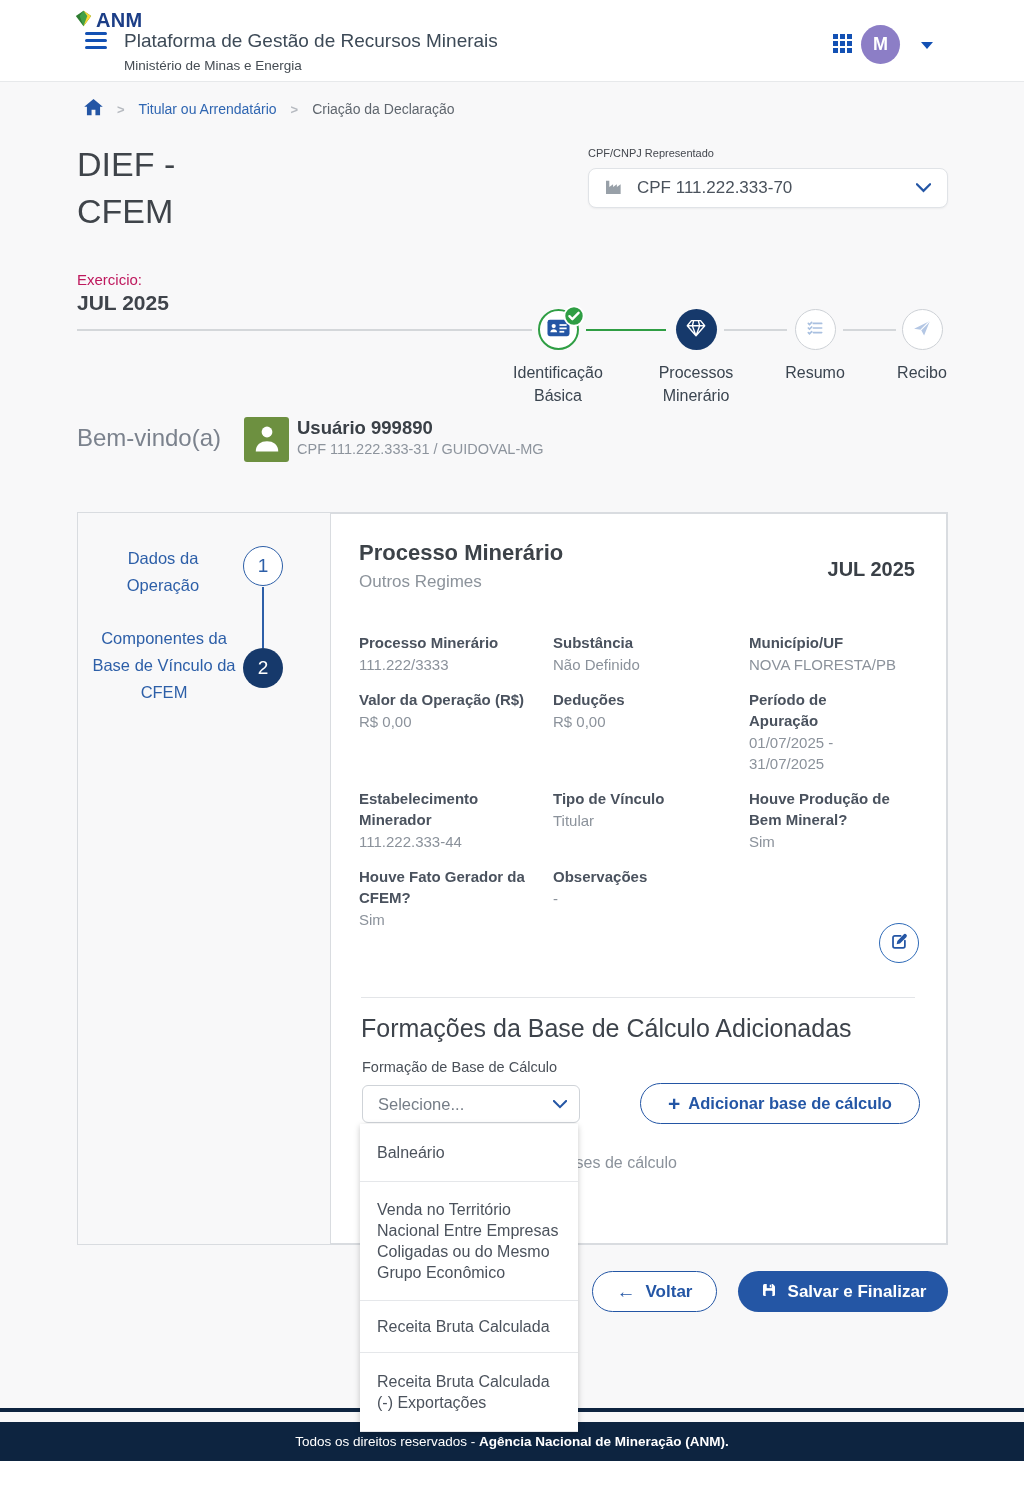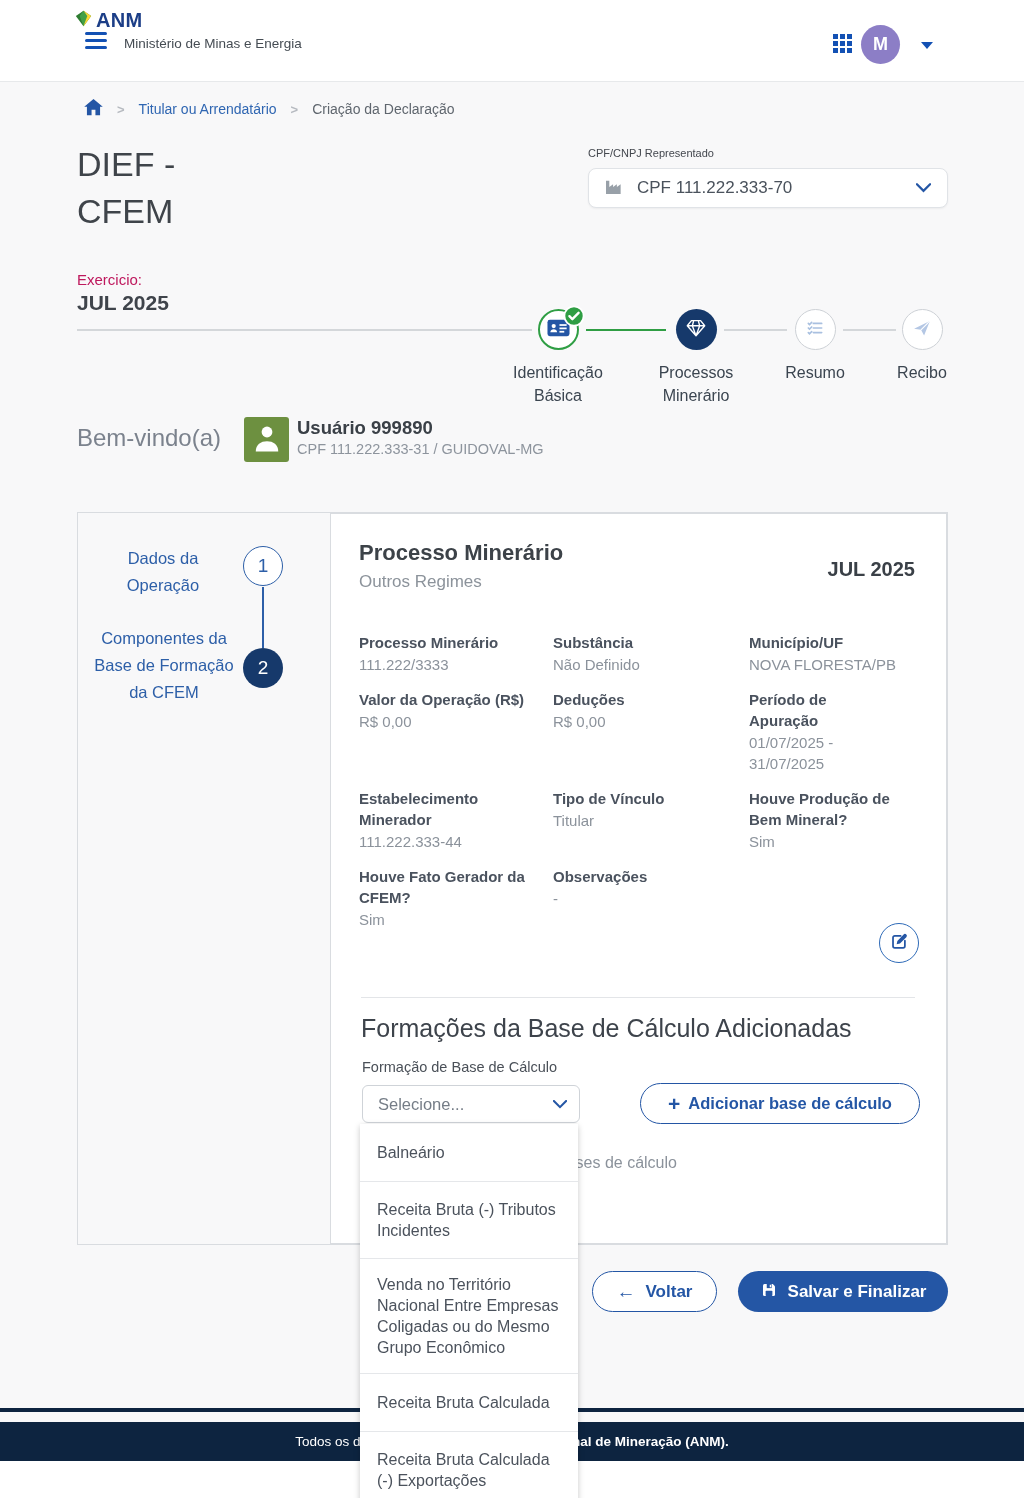--- a/index.html
+++ b/index.html
@@ -117,20 +117,21 @@
           </svg>
       </span>
       <span class="brand-text">ANM</span>
     </div>
     <div class="burger">
         <span></span>
         <span></span>
         <span></span>
       </div>
     <div class="app-titles">
+      <div class="app-title">Plataforma de Gestão de Recursos Minerais</div>
       <div class="app-subtitle">Ministério de Minas e Energia</div>
     </div>
     <div class="hdr-grid">
       <svg width="19" height="19" viewBox="0 0 19 19">
           <g fill="#1351b4">
             <rect x="0" y="0" width="5" height="5"></rect>
             <rect x="7" y="0" width="5" height="5"></rect>
             <rect x="14" y="0" width="5" height="5"></rect>
             <rect x="0" y="7" width="5" height="5"></rect>
             <rect x="7" y="7" width="5" height="5"></rect>
@@ -250,21 +251,21 @@
     </span>
   </div>
   <div class="welcome-name">Usuário 999890</div>
   <div class="welcome-info">CPF 111.222.333-31 / GUIDOVAL-MG</div>
 
   <div class="panel">
 
     <div class="wizard-label wz1-label">Dados da Operação</div>
     <div class="wz-circle wz1-circle">1</div>
     <div class="wz-connector"></div>
-    <div class="wizard-label wz2-label">Componentes da Base de Formação da CFEM</div>
+    <div class="wizard-label wz2-label">Componentes da Base de Vínculo da CFEM</div>
     <div class="wz-circle wz2-circle">2</div>
 
     <div class="card">
       <div class="card-title">Processo Minerário</div>
       <div class="card-subtitle">Outros Regimes</div>
       <div class="card-period">JUL 2025</div>
 
       <div class="fields">
         <div class="field">
           <div class="f-label">Processo Minerário</div>
@@ -361,19 +362,18 @@
   </div>
 
   <div class="footer-strip"></div>
   <div class="footer-bar">
     <span class="txt"><span>Todos os direitos reservados - </span><b>Agência Nacional de Mineração (ANM).</b></span>
   </div>
   <div class="below-footer"></div>
 
   <div class="dropdown">
     <div class="dd-option">Balneário</div>
-    <div class="dd-option">Receita Bruta (-) Tributos Incidentes</div>
     <div class="dd-option">Venda no Território Nacional Entre Empresas Coligadas ou do Mesmo Grupo Econômico</div>
     <div class="dd-option">Receita Bruta Calculada</div>
     <div class="dd-option">Receita Bruta Calculada (-) Exportações</div>
   </div>
 
 </div>
 
 </body></html>

